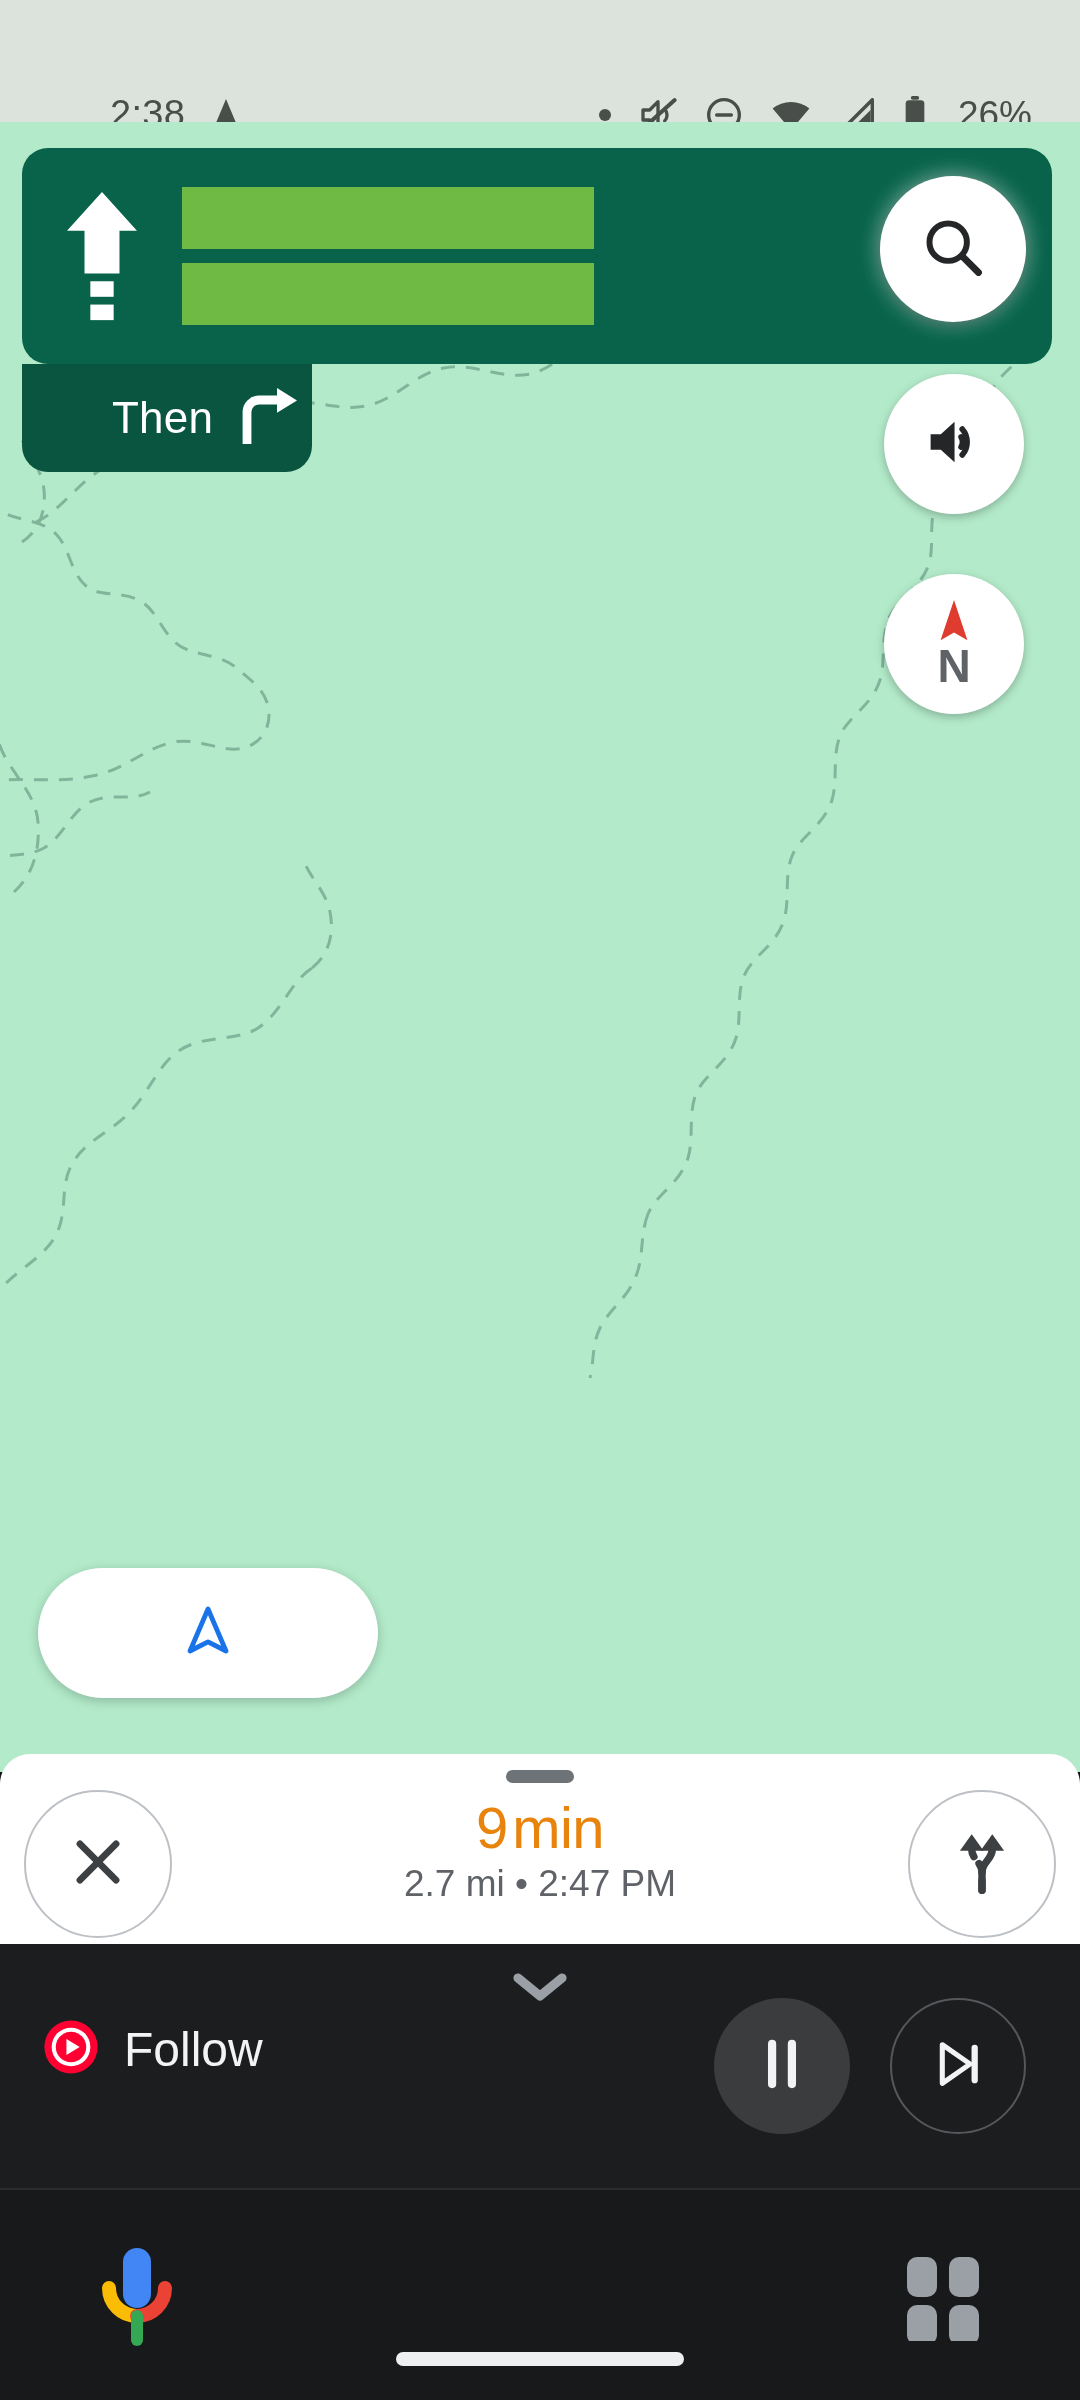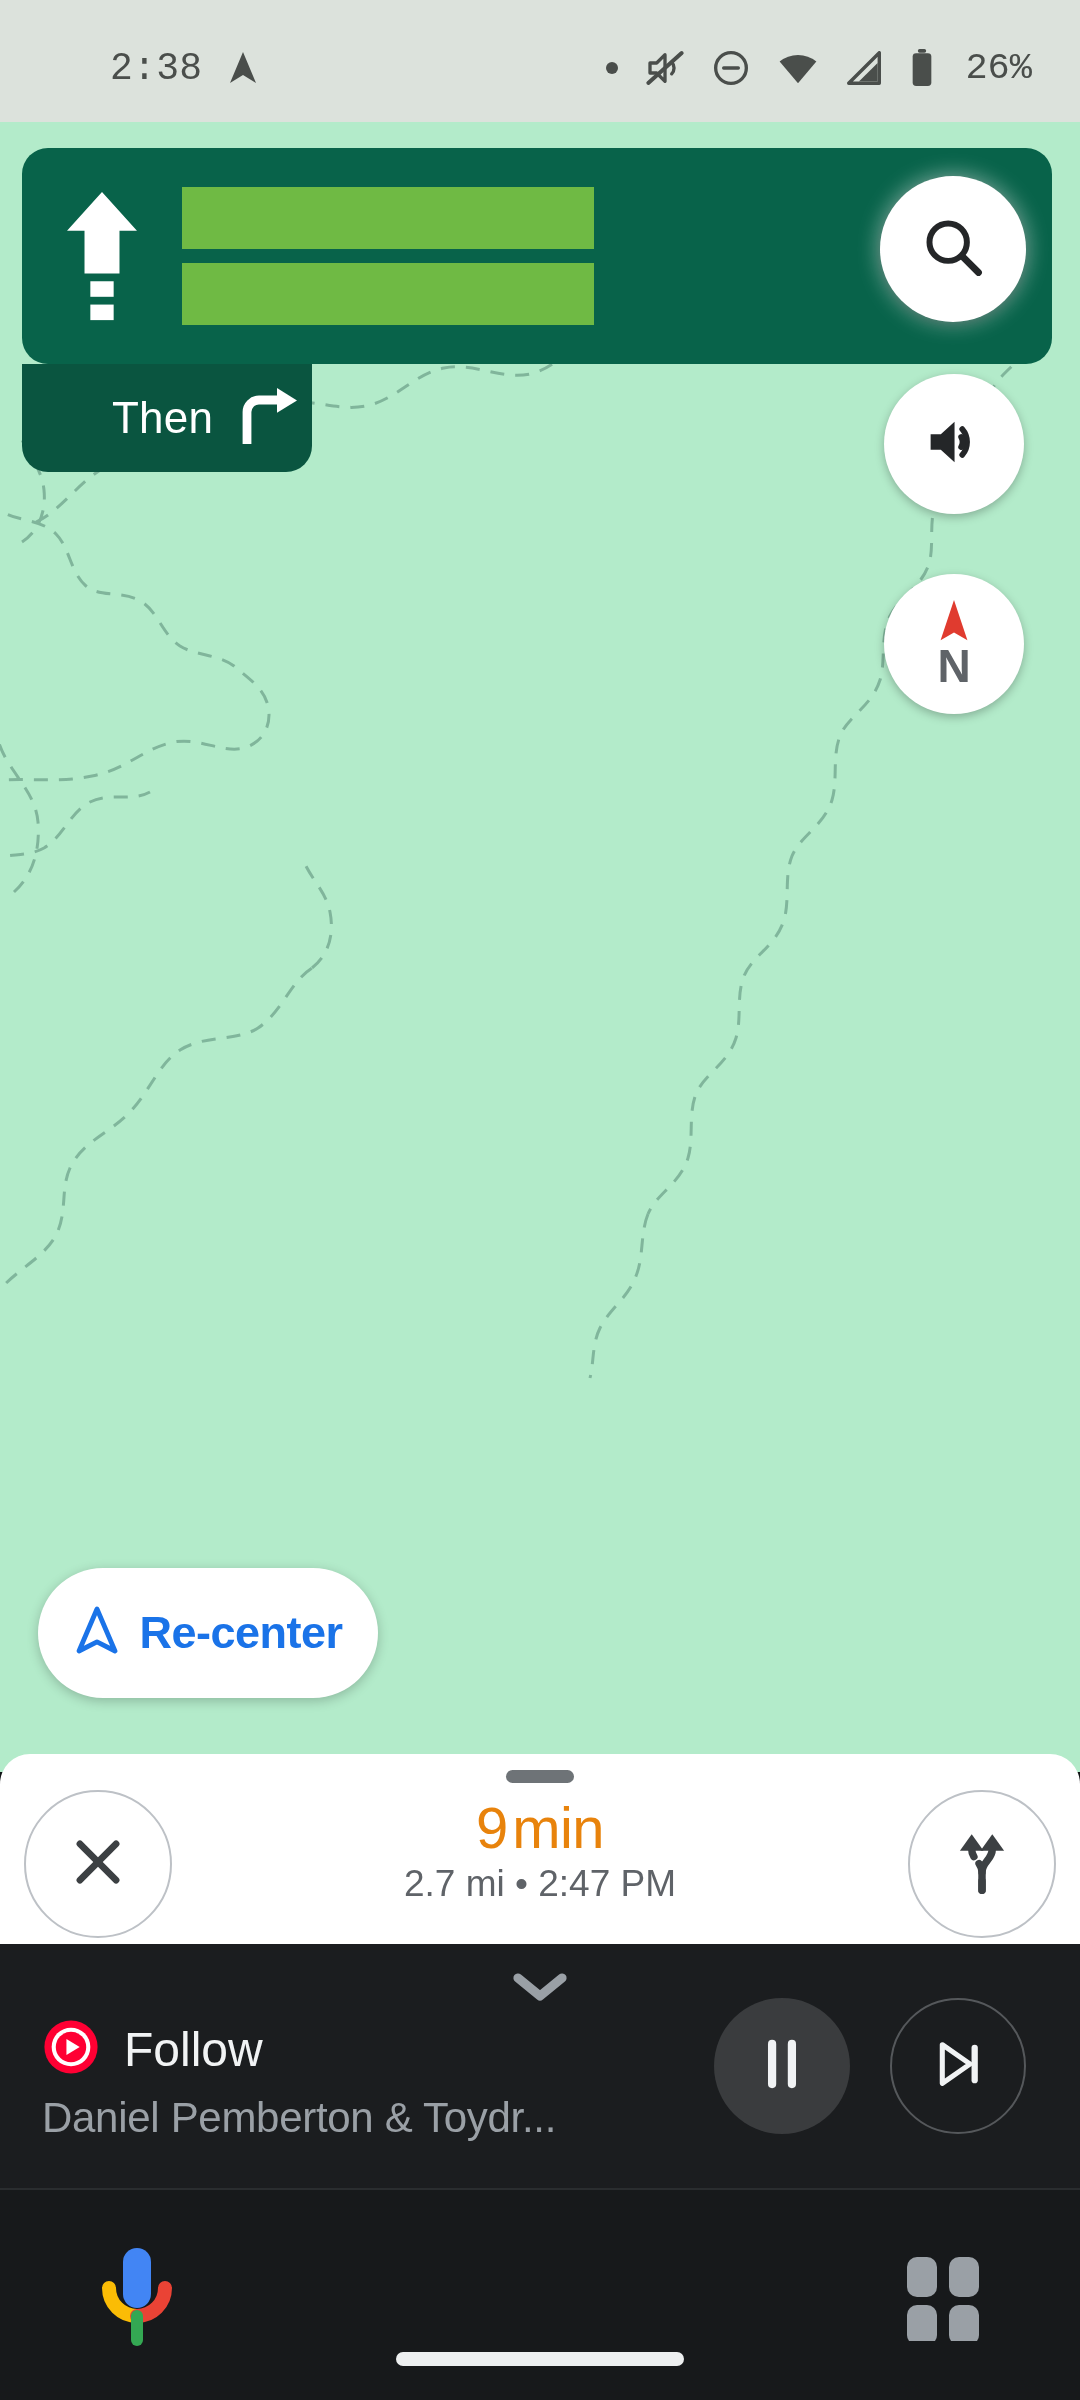--- a/index.html
+++ b/index.html
@@ -8,23 +8,22 @@
     font-family:"Liberation Sans", sans-serif;
     background:#111315;
     overflow:hidden;
     position:relative;
   }
 
   
   #status-bar{
     position:absolute; left:0; top:0; width:1080px; height:136px;
     background:#DCE2DC;
-    display:flex; align-items:center; justify-content:space-between;
+    display:flex; align-items:flex-end; justify-content:space-between;
     padding:0 48px 0 110px;
-    font-family:Liberation Mono, monospace;
   }
   #status-left{ display:flex; align-items:center; gap:26px; }
   .sb-time{ font-size:38px; color:#4A4E4B; letter-spacing:.3px; }
   #status-right{ display:flex; align-items:center; gap:26px; }
   .sb-ico{ display:flex; align-items:center; justify-content:center; }
   .sb-batt-text{ font-size:37px; color:#4A4E4B; margin-left:4px; }
 
   
   #map{
     position:absolute; left:0; top:122px; width:1080px; height:1650px;
@@ -281,21 +280,20 @@
   </span>
   <span style="font-size:46px;font-weight:bold;color:#5F6368;line-height:1;margin-top:-4px;">N</span>
 </div>
 
 <div id="recenter-btn">
   <span>
     <svg width="48" height="52" viewBox="0 0 24 26">
         <path d="M12 2 L21 23 L12 18.4 L3 23 Z" fill="none" stroke="#1A73E8" stroke-width="2.4" stroke-linejoin="round"></path>
       </svg>
   </span>
-  <span id="recenter-label">Re-center</span>
 </div>
 
 <div id="eta-sheet">
   <div id="eta-handle"></div>
 
   <div id="eta-close">
     <span>
       <svg width="62" height="62" viewBox="0 0 24 24">
         <line x1="5" y1="5" x2="19" y2="19" stroke="#3C4043" stroke-width="2.6" stroke-linecap="round"></line>
         <line x1="19" y1="5" x2="5" y2="19" stroke="#3C4043" stroke-width="2.6" stroke-linecap="round"></line>
@@ -341,21 +339,20 @@
       <span>
         <svg width="58" height="58" viewBox="0 0 24 24">
           <circle cx="12" cy="12" r="11" fill="#FF0033"></circle>
           <circle cx="12" cy="12" r="8" fill="#fff"></circle>
           <circle cx="12" cy="12" r="6.3" fill="#FF0033"></circle>
           <path d="M10.1 8.7 L15.6 12 L10.1 15.3 Z" fill="#fff"></path>
         </svg>
       </span>
       <span id="media-title">Follow</span>
     </div>
-    <div id="media-artist">Daniel Pemberton &amp; Toydr...</div>
   </div>
 
   <div id="media-pause">
     <span>
       <svg width="50" height="58" viewBox="0 0 20 24">
         <rect x="4.2" y="2" width="3.4" height="20" rx="1.7" fill="#F1F3F4"></rect>
         <rect x="12.4" y="2" width="3.4" height="20" rx="1.7" fill="#F1F3F4"></rect>
       </svg>
     </span>
   </div>

